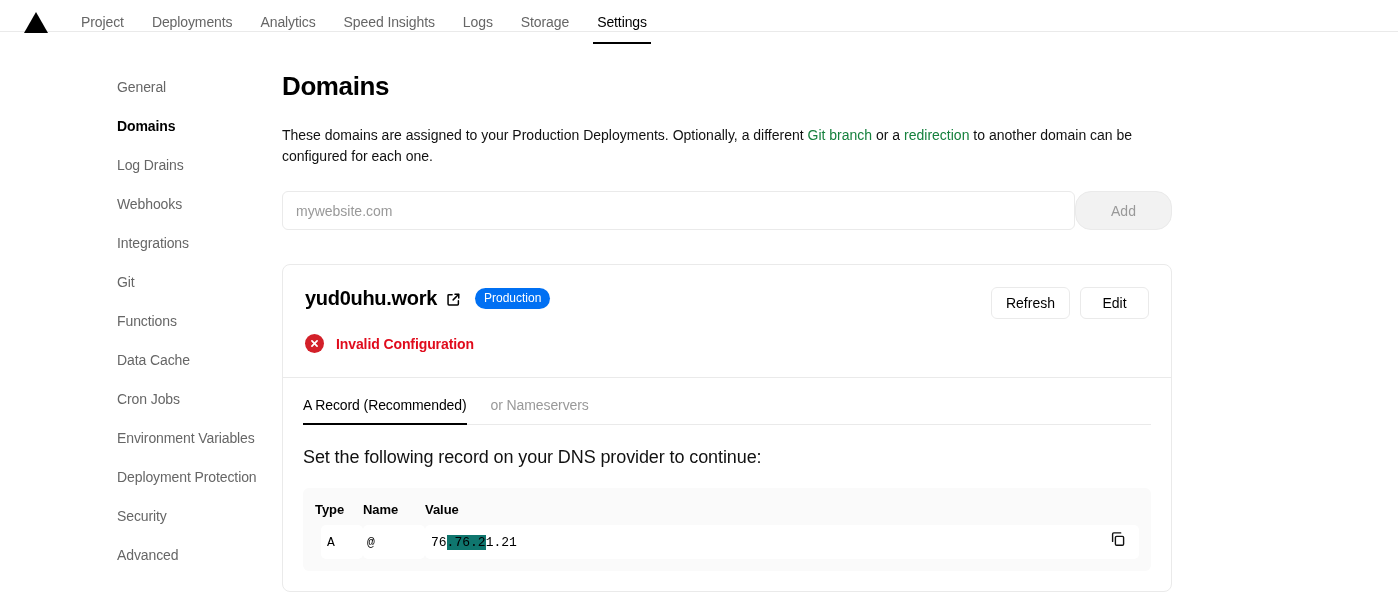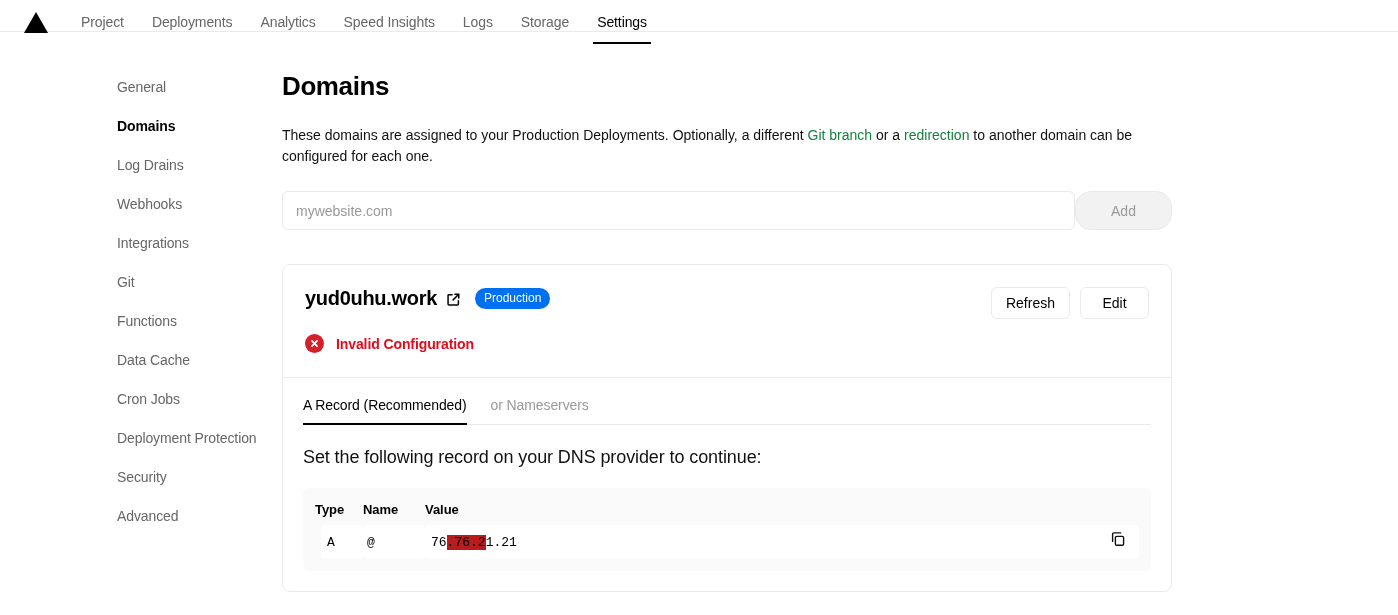--- a/index.html
+++ b/index.html
@@ -303,21 +303,21 @@
     height: 34px;
     display: flex;
     align-items: center;
     padding-left: 6px;
   }
   .dns-body .c-type .cellbg  { padding-left: 6px; }
   .dns-body .c-name .cellbg  { padding-left: 4px; }
   .dns-body .c-value .cellbg { padding-left: 6px; padding-right: 44px; }
 
   .sel {
-    background: #b91c1c;
+    background: #0f766e;
     color: #000;
   }
   .copy-btn {
     position: absolute;
     right: 22px;
     top: 50%;
     transform: translateY(-2px);
     cursor: pointer;
     display: flex;
     align-items: center;
@@ -348,20 +348,21 @@
   <nav class="sidebar" id="sidebar">
       <div class="side-item">General</div>
       <div class="side-item active">Domains</div>
       <div class="side-item">Log Drains</div>
       <div class="side-item">Webhooks</div>
       <div class="side-item">Integrations</div>
       <div class="side-item">Git</div>
       <div class="side-item">Functions</div>
       <div class="side-item">Data Cache</div>
       <div class="side-item">Cron Jobs</div>
+      <div class="side-item">Environment Variables</div>
       <div class="side-item">Deployment Protection</div>
       <div class="side-item">Security</div>
       <div class="side-item">Advanced</div>
     </nav>
 
   <main class="main">
 
     <h1 class="page-title">Domains</h1>
 
     <p class="page-desc">

